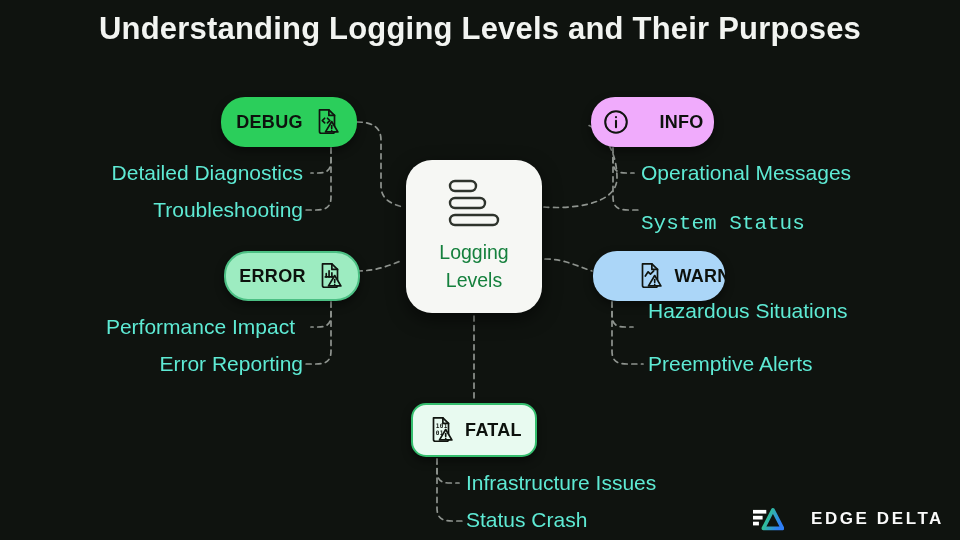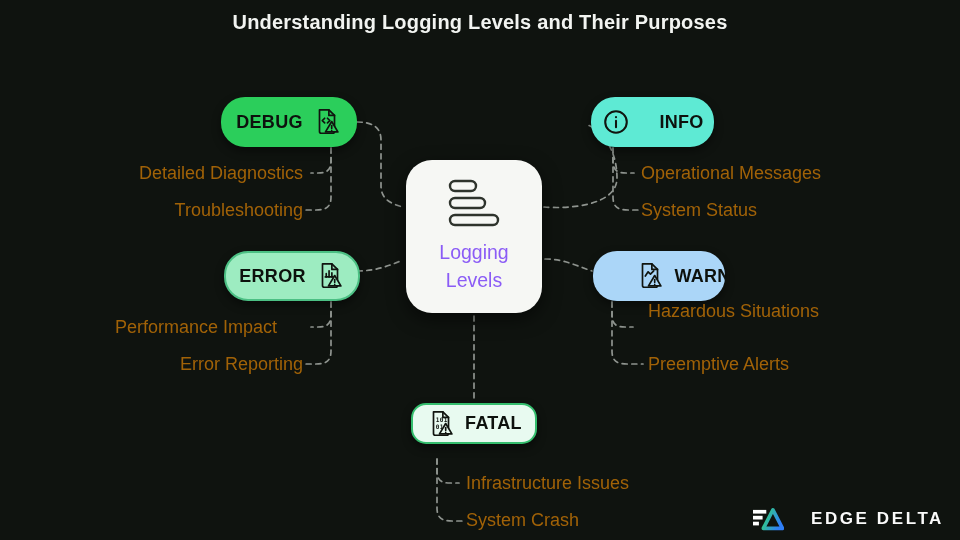--- a/index.html
+++ b/index.html
@@ -4,47 +4,47 @@
 <style>
   html,body{margin:0;padding:0;background:#000;}
   .stage{
     position:relative;width:960px;height:540px;overflow:hidden;
     background:#0f130f;
     font-family:"Liberation Sans","DejaVu Sans",sans-serif;
     -webkit-font-smoothing:antialiased;
   }
   .title{
     position:absolute;top:11px;left:0;width:100%;text-align:center;
-    font-size:20px;font-weight:700;color:#f2f4f1;letter-spacing:.2px;margin:0;
+    font-size:31px;font-weight:700;color:#f2f4f1;letter-spacing:.2px;margin:0;
   }
   svg.connectors{position:absolute;left:0;top:0;width:960px;height:540px;}
   svg.connectors path{fill:none;stroke:#8f948f;stroke-width:1.7;stroke-dasharray:5 4.6;stroke-linecap:round;}
 
   .node{
     position:absolute;display:flex;align-items:center;justify-content:center;gap:9px;
     border-radius:24px;color:#0d110d;font-weight:700;font-size:18px;letter-spacing:.3px;
     box-sizing:border-box;box-shadow:0 4px 10px rgba(0,0,0,.45);
   }
   .node .nicon{width:30px;height:30px;flex:0 0 auto;}
   .node-debug{left:221px;top:97px;width:136px;height:50px;background:#2bce5b;}
-  .node-info {left:591px;top:97px;width:123px;height:50px;background:#5eead4;gap:28px;}
+  .node-info {left:591px;top:97px;width:123px;height:50px;background:#f0abfc;gap:28px;}
   .node-error{left:224px;top:251px;width:136px;height:50px;background:#9decc1;border:2px solid #4cc084;}
   .node-warn {left:593px;top:251px;width:132px;height:50px;background:#abd6f8;padding-left:48px;}
-  .node-fatal{left:411px;top:403px;width:126px;height:41px;background:#e8faf0;border:2px solid #34bd6d;border-radius:15px;}
+  .node-fatal{left:411px;top:403px;width:126px;height:54px;background:#e8faf0;border:2px solid #34bd6d;border-radius:15px;}
 
   .center-node{
     position:absolute;left:406px;top:160px;width:136px;height:153px;border-radius:26px;
     background:#f6f7f4;box-shadow:0 6px 18px rgba(0,0,0,.55);
     display:flex;flex-direction:column;align-items:center;justify-content:center;gap:10px;
   }
   .center-node .cicon{width:54px;height:50px;}
-  .center-label{width:96px;text-align:center;font-size:19.5px;line-height:1.4;color:#8b5cf6;font-weight:400;}
+  .center-label{width:96px;text-align:center;font-size:19.5px;line-height:1.4;color:#15803d;font-weight:400;}
 
   .leaf{
-    position:absolute;font-size:18px;line-height:22px;color:#a16207;white-space:nowrap;
+    position:absolute;font-size:21px;line-height:22px;color:#5eead4;white-space:nowrap;
   }
   .leaf.align-right{text-align:right;}
 
   .brand{
     position:absolute;right:16px;top:503px;height:32px;display:flex;align-items:center;gap:27px;
   }
   .brand .mark{width:31px;height:31px;}
   .brand .brand-text{color:#fafafa;font-size:17px;font-weight:700;letter-spacing:2.6px;}
 </style>
 </head>
@@ -140,30 +140,30 @@
       <path d="M21,19.8 V22.6"></path>
       <path d="M21,24.8 V24.9"></path>
     </svg>
     <span>FATAL</span>
   </div>
 
   <div class="leaf align-right" style="top:162px;right:657px;">Detailed Diagnostics</div>
   <div class="leaf align-right" style="top:199px;right:657px;">Troubleshooting</div>
 
   <div class="leaf" style="top:162px;left:641px;">Operational Messages</div>
-  <div class="leaf" style="top:199px;left:641px;">System Status</div>
+  <div class="leaf" style="top:213px;left:641px;font-family:Liberation Mono, monospace;">System Status</div>
 
-  <div class="leaf align-right" style="top:316px;right:683px;">Performance Impact</div>
+  <div class="leaf align-right" style="top:316px;right:665px;">Performance Impact</div>
   <div class="leaf align-right" style="top:353px;right:657px;">Error Reporting</div>
 
   <div class="leaf" style="top:300px;left:648px;">Hazardous Situations</div>
   <div class="leaf" style="top:353px;left:648px;">Preemptive Alerts</div>
 
   <div class="leaf" style="top:472px;left:466px;">Infrastructure Issues</div>
-  <div class="leaf" style="top:509px;left:466px;">System Crash</div>
+  <div class="leaf" style="top:509px;left:466px;">Status Crash</div>
 
   <div class="brand">
     <svg class="mark" viewBox="0 0 42 36">
       <defs>
         <linearGradient id="gd" x1="0" y1="0" x2="1" y2="0.4">
           <stop offset="0" stop-color="#31d96f"></stop>
           <stop offset="1" stop-color="#2f7ff7"></stop>
         </linearGradient>
       </defs>
       <rect x="0" y="5" width="18" height="5" fill="#ffffff"></rect>

